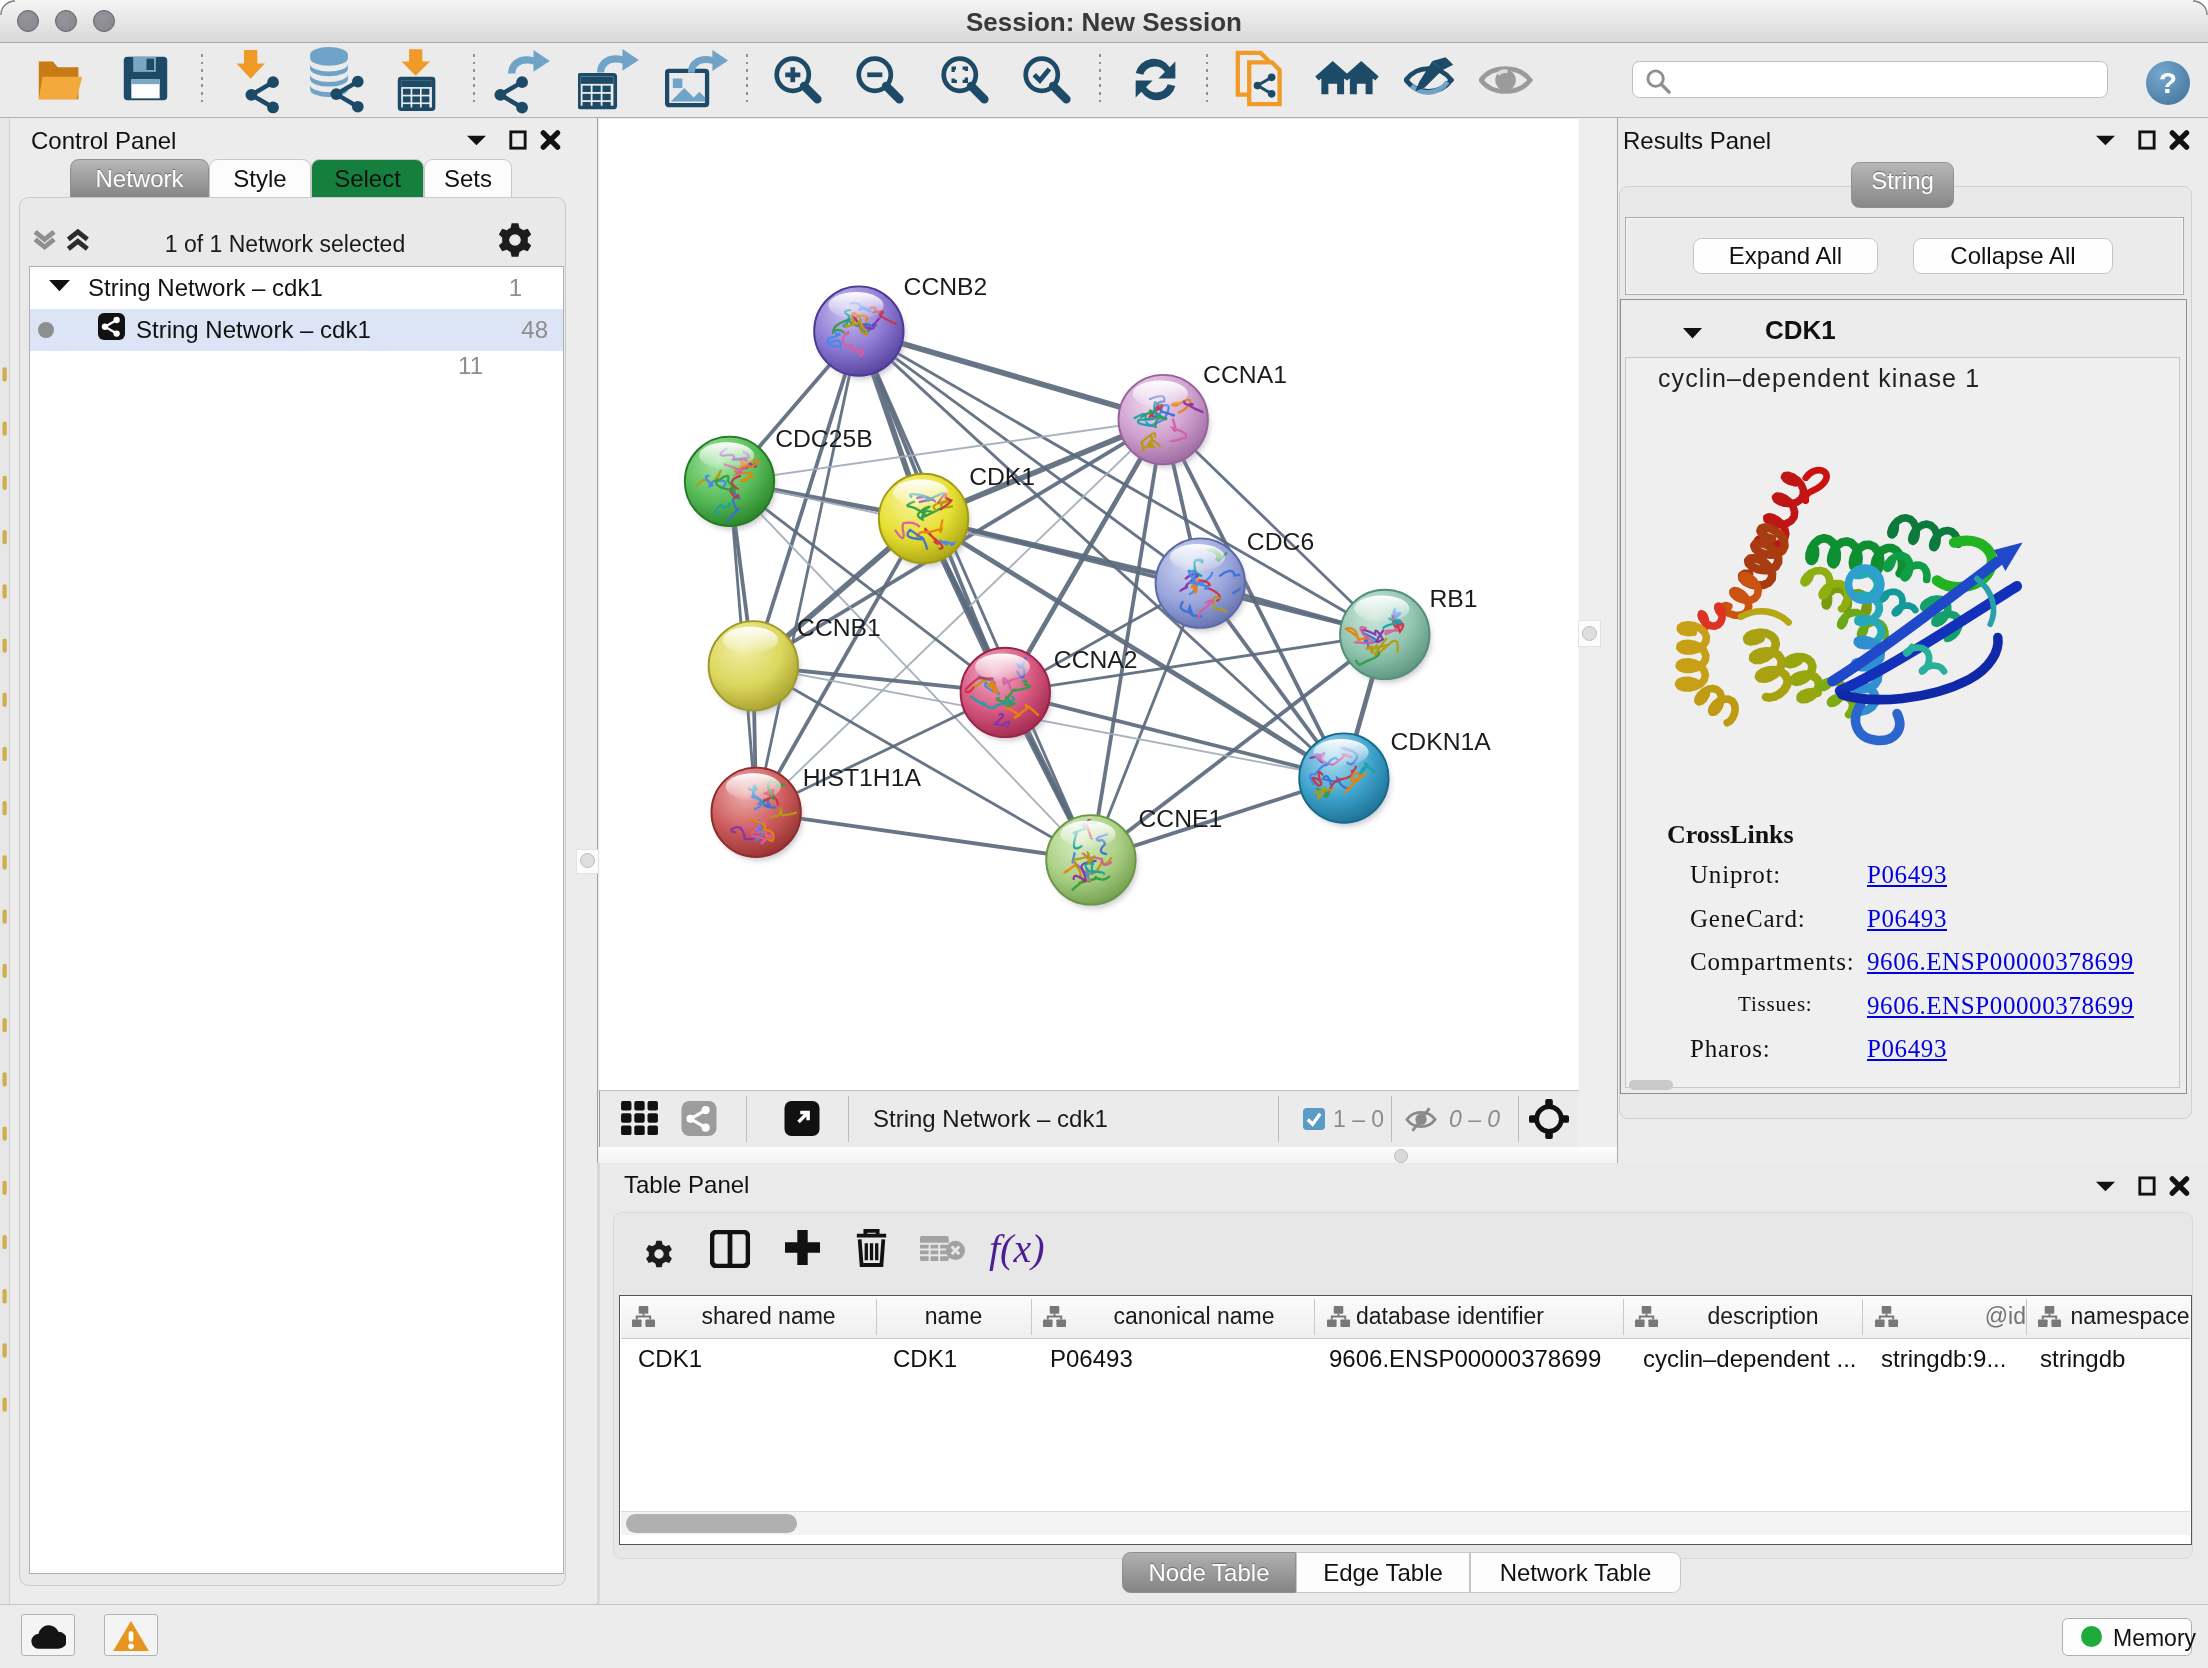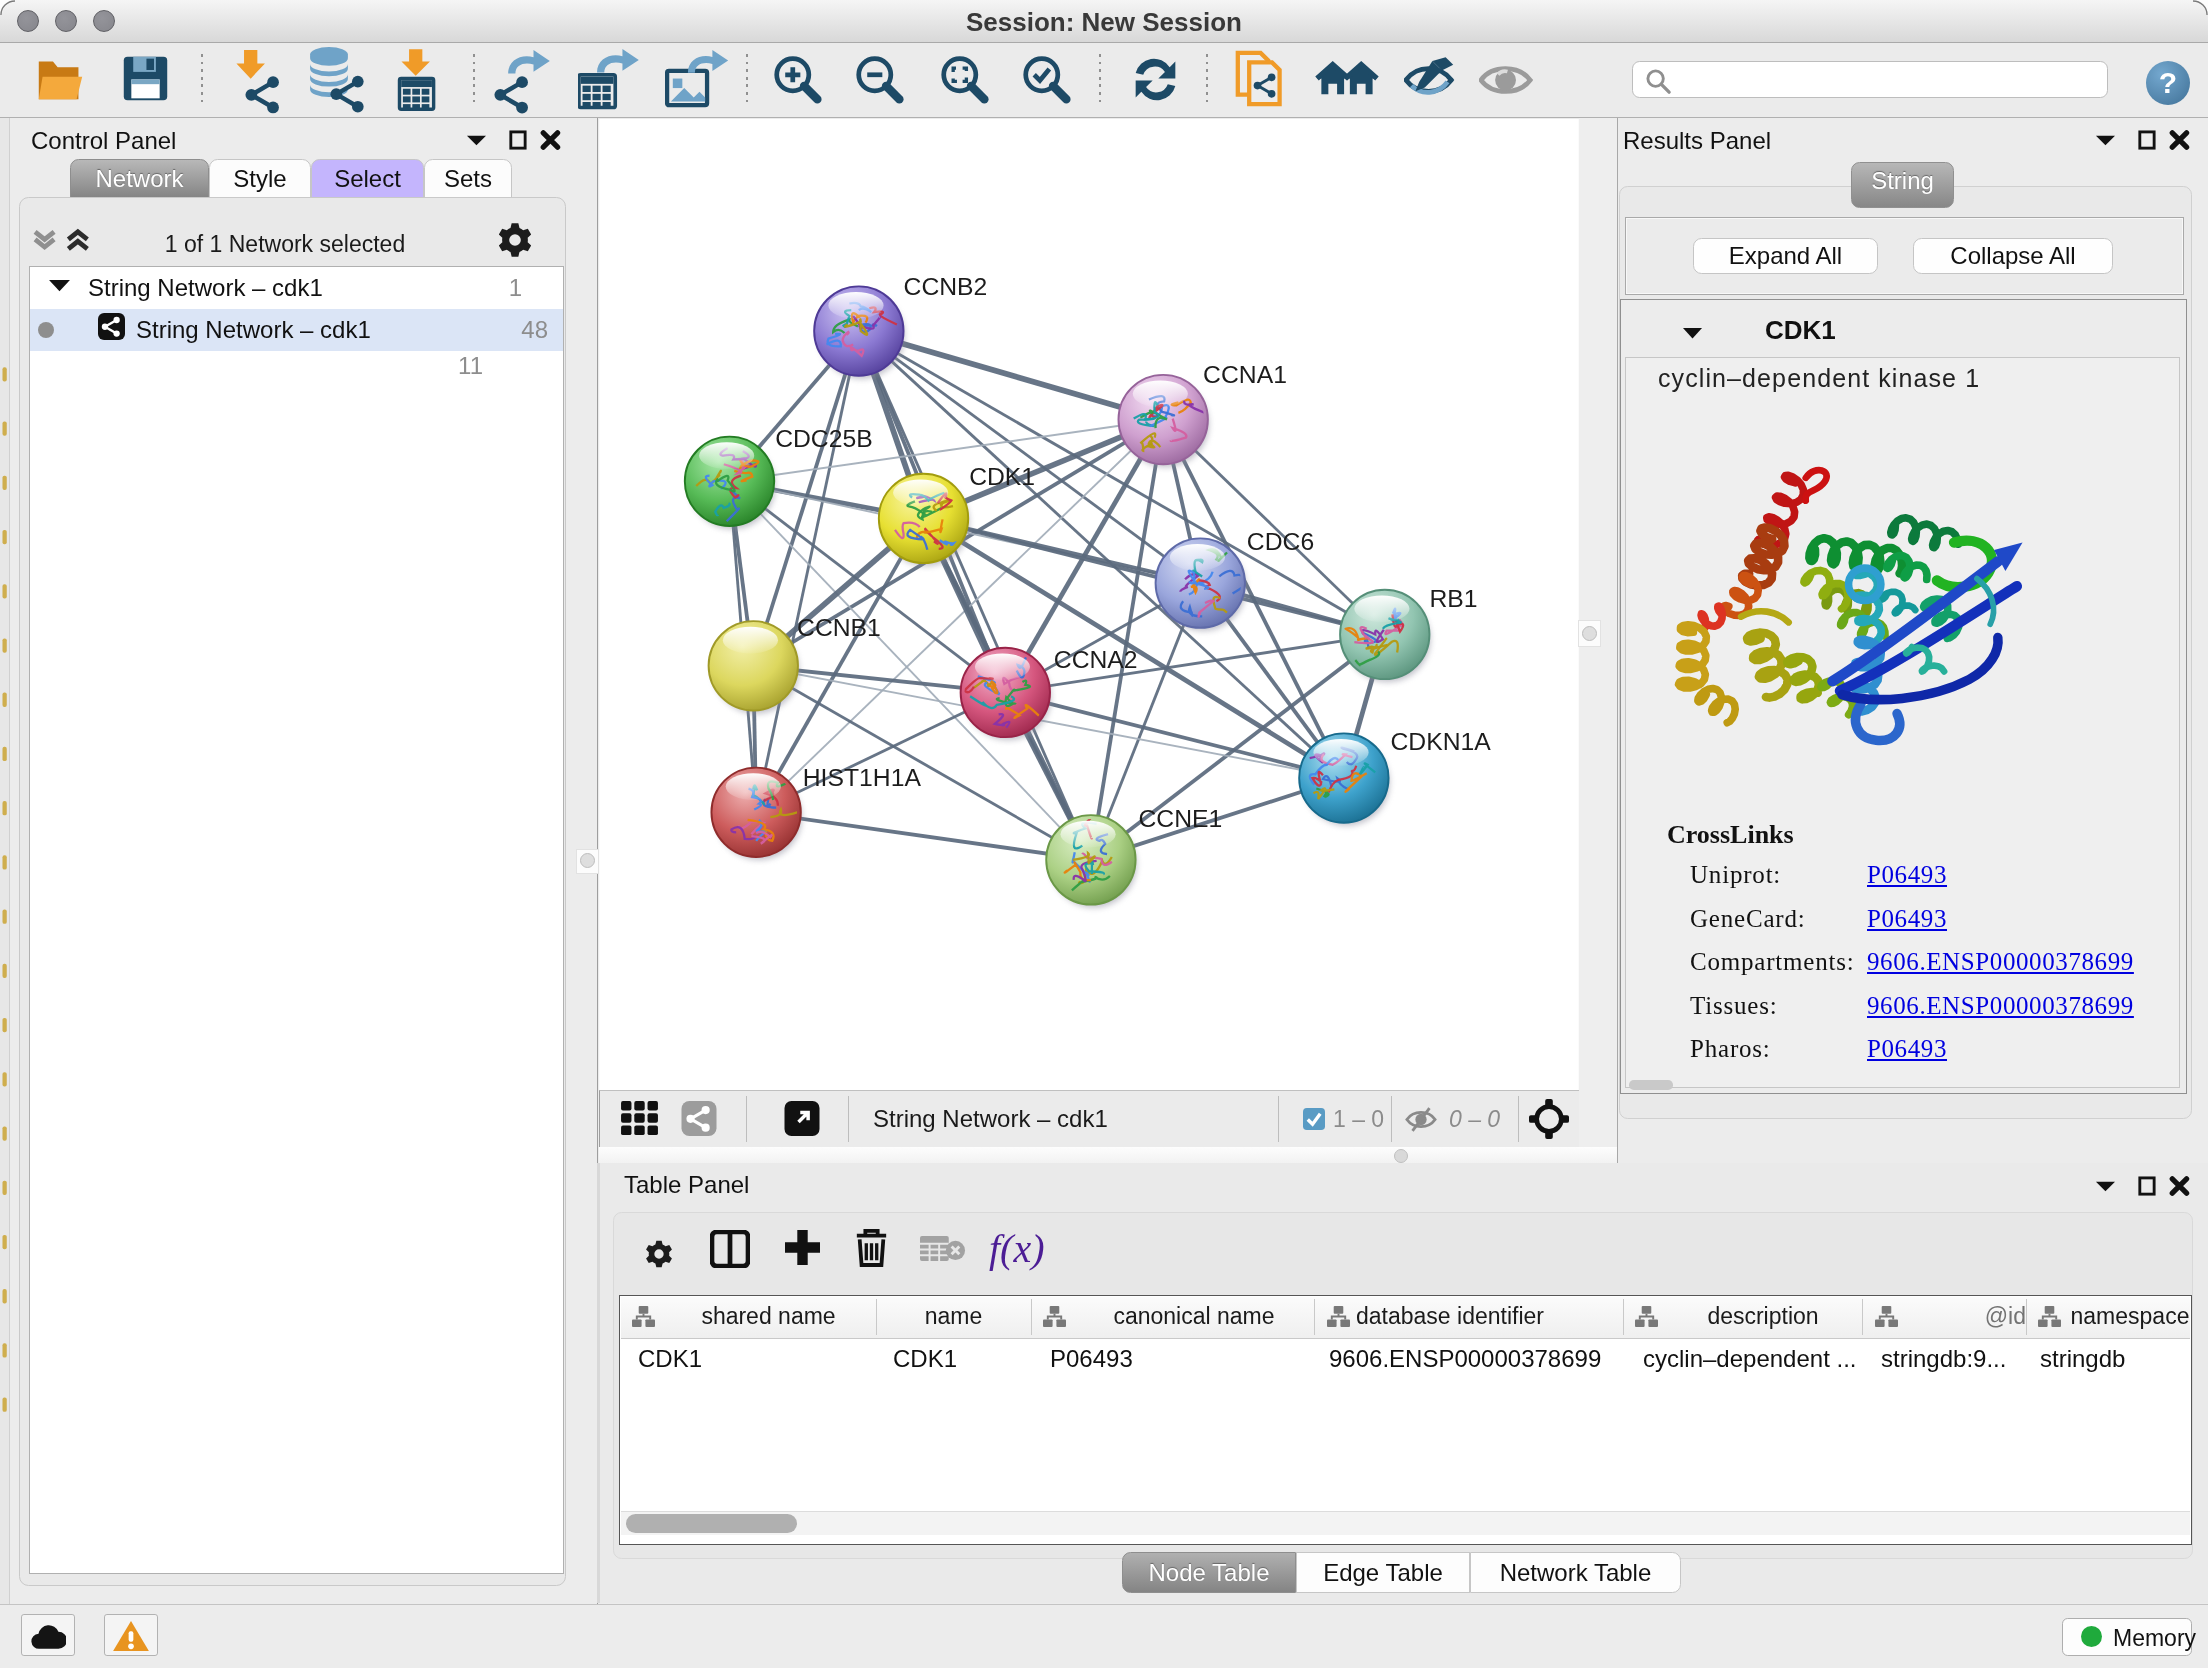--- a/index.html
+++ b/index.html
@@ -210,21 +210,21 @@
 <div class="abs" style="left:31px;top:127px;font-size:24px;color:#111;">Control Panel</div>
 
 <svg class="ic" style="left:465px;top:130px" width="105" height="21" viewBox="0 0 110 22">
 <path d="M2 6 L22 6 L12 16 Z" fill="#111"></path>
 <rect x="48" y="2" width="15" height="17" fill="none" stroke="#111" stroke-width="3"></rect>
 <path d="M82 3 L97 18 M97 3 L82 18" stroke="#111" stroke-width="5.5" stroke-linecap="round"></path>
 </svg>
 
 <div class="abs" style="left:70px;top:159px;width:139px;height:39px;border-radius:8.6px 8.6px 0 0;background:linear-gradient(#b8b8b8,#858585);border:1px solid #8e8e8e;color:#fff;font-size:24px;text-align:center;line-height:37px;text-shadow:0 -1px 1px #666;">Network</div>
 <div class="abs" style="left:209px;top:159px;width:102px;height:39px;border-radius:8.6px 8.6px 0 0;background:#fcfcfc;border:1px solid #c6c6c6;color:#111;font-size:24px;text-align:center;line-height:37px;">Style</div>
-<div class="abs" style="left:311px;top:159px;width:113px;height:39px;border-radius:8.6px 8.6px 0 0;background:#c4b5fd;border:1px solid #c6c6c6;color:#111;font-size:24px;text-align:center;line-height:37px;">Select</div>
+<div class="abs" style="left:311px;top:159px;width:113px;height:39px;border-radius:8.6px 8.6px 0 0;background:#15803d;border:1px solid #c6c6c6;color:#111;font-size:24px;text-align:center;line-height:37px;">Select</div>
 <div class="abs" style="left:424px;top:159px;width:88px;height:39px;border-radius:8.6px 8.6px 0 0;background:#fcfcfc;border:1px solid #c6c6c6;color:#111;font-size:24px;text-align:center;line-height:37px;">Sets</div>
 
 <div class="abs" style="left:19px;top:197px;width:547px;height:1389px;background:#e9e9e9;border:1px solid #c9c9c9;border-radius:9.5px;"></div>
 <svg class="ic" style="left:32px;top:228px" width="67" height="28.5" viewBox="0 0 70 30">
 <g stroke="#8f8f8f" stroke-width="5" fill="none">
       <path d="M3 4 L13 12 L23 4"></path>
       <path d="M3 12 L13 20 L23 12"></path>
     </g>
 <g stroke="#2c2c2c" stroke-width="5" fill="none">
       <path d="M38 12 L48 4 L58 12"></path>
@@ -695,21 +695,21 @@
       <path d="M330 130 C346 142 352 162 344 178" stroke="#28a0a8" stroke-width="6"></path>
     </g>
   </svg>
 <div class="abs" style="left:1667px;top:820px;font-size:26px;font-weight:bold;color:#111;font-family:'Liberation Serif',serif;">CrossLinks</div>
 <div class="abs" style="left:1690px;top:861px;font-size:25px;letter-spacing:0.8px;color:#111;font-family:'Liberation Serif',serif;">Uniprot:</div>
 <div class="abs" style="left:1867px;top:861px;font-size:25px;letter-spacing:0.6px;color:#0000e0;text-decoration:underline;font-family:'Liberation Serif',serif;">P06493</div>
 <div class="abs" style="left:1690px;top:905px;font-size:25px;letter-spacing:0.8px;color:#111;font-family:'Liberation Serif',serif;">GeneCard:</div>
 <div class="abs" style="left:1867px;top:905px;font-size:25px;letter-spacing:0.6px;color:#0000e0;text-decoration:underline;font-family:'Liberation Serif',serif;">P06493</div>
 <div class="abs" style="left:1690px;top:948px;font-size:25px;letter-spacing:0.8px;color:#111;font-family:'Liberation Serif',serif;">Compartments:</div>
 <div class="abs" style="left:1867px;top:948px;font-size:25px;letter-spacing:0.6px;color:#0000e0;text-decoration:underline;font-family:'Liberation Serif',serif;">9606.ENSP00000378699</div>
-<div class="abs" style="left:1690px;top:992px;font-size:25px;letter-spacing:0.8px;color:#111;font-family:'Liberation Serif',serif;">Tissues:</div>
+<div class="abs" style="left:1738px;top:992px;font-size:21px;letter-spacing:0.8px;color:#111;font-family:'Liberation Serif',serif;">Tissues:</div>
 <div class="abs" style="left:1867px;top:992px;font-size:25px;letter-spacing:0.6px;color:#0000e0;text-decoration:underline;font-family:'Liberation Serif',serif;">9606.ENSP00000378699</div>
 <div class="abs" style="left:1690px;top:1035px;font-size:25px;letter-spacing:0.8px;color:#111;font-family:'Liberation Serif',serif;">Pharos:</div>
 <div class="abs" style="left:1867px;top:1035px;font-size:25px;letter-spacing:0.6px;color:#0000e0;text-decoration:underline;font-family:'Liberation Serif',serif;">P06493</div>
 <div class="abs" style="left:1629px;top:1080px;width:44px;height:9.5px;background:#c9c9c9;border-radius:4.8px;"></div>
 
 <div class="abs" style="left:599px;top:1163px;width:1609px;height:440px;background:#eaeaea;border-left:1px solid #d8d8d8;"></div>
 <div class="abs" style="left:624px;top:1171px;font-size:24px;color:#111;">Table Panel</div>
 
 <svg class="ic" style="left:2094px;top:1176px" width="105" height="21" viewBox="0 0 110 22">
 <path d="M2 6 L22 6 L12 16 Z" fill="#111"></path>

